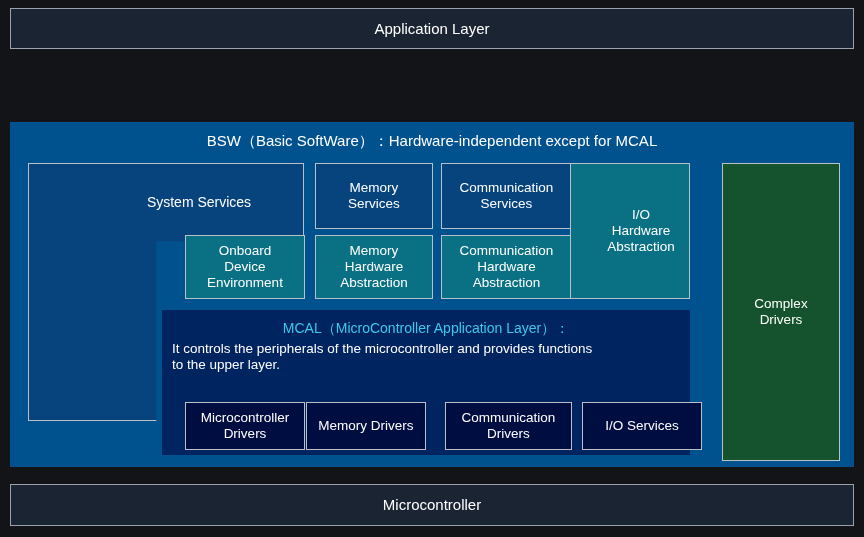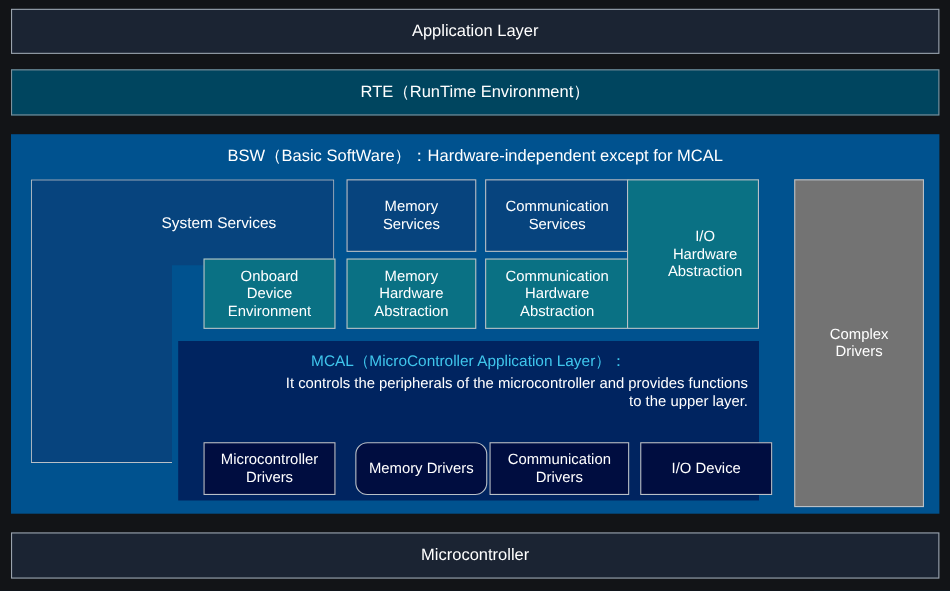--- a/index.html
+++ b/index.html
@@ -123,21 +123,21 @@
     display: flex; align-items: center; justify-content: center;
     text-align: center; white-space: pre-line;
     font-size: 13.5px; line-height: 1.18; padding-left: 22px;
   }
 
   
   #complex-drivers {
     position: absolute;
     left: 712px; top: 41px;
     width: 118px; height: 298px;
-    background: #737373;
+    background: #14532d;
     border: 1px solid #b9c0c7;
     box-sizing: border-box;
     display: flex; align-items: center; justify-content: center;
     text-align: center; white-space: pre-line;
     font-size: 13.5px; line-height: 1.2;
   }
 
   
   #mcal {
     position: absolute;
@@ -149,50 +149,49 @@
   #mcal-title {
     position: absolute;
     left: 0; top: 10px; width: 528px;
     text-align: center;
     font-size: 14px;
     color: #3fc6ec;
   }
   #mcal-desc {
     position: absolute;
     left: 10px; top: 31px; width: 508px;
-    text-align: right;
+    text-align: left;
     font-size: 13.5px;
     line-height: 1.22;
     color: #ffffff;
     white-space: pre-line;
   }
 
   .drv {
     position: absolute;
     box-sizing: border-box;
     background: #000d40;
     border: 1px solid #b9c0c7;
     display: flex; align-items: center; justify-content: center;
     text-align: center; white-space: pre-line;
     font-size: 13.5px; line-height: 1.18;
     top: 92px; height: 48px;
   }
   #drv-mcu   { left: 23px;  width: 120px; }
-  #drv-mem   { left: 161px; width: 120px; border-radius: 11px; }
+  #drv-mem   { left: 144px; width: 120px; }
   #drv-com   { left: 283px; width: 127px; }
   #drv-io    { left: 420px; width: 120px; }
 </style>
 </head>
 <body>
 
 <div id="diagram">
 
   <div class="box slab-app">Application Layer</div>
 
-  <div class="box slab-rte">RTE（RunTime Environment）</div>
 
   <div id="bsw">
 
     <div id="bsw-title">BSW（Basic SoftWare）：Hardware-independent except for MCAL</div>
 
     <div id="sys-services"></div>
     <div id="sys-services-label">System Services</div>
 
     <div class="box svc" id="svc-memory">Memory
 Services</div>
@@ -219,20 +218,20 @@
     <div id="mcal">
       <div id="mcal-title">MCAL（MicroController Application Layer）：</div>
       <div id="mcal-desc">It controls the peripherals of the microcontroller and provides functions
 to the upper layer.</div>
 
       <div class="drv" id="drv-mcu">Microcontroller
 Drivers</div>
       <div class="drv" id="drv-mem">Memory Drivers</div>
       <div class="drv" id="drv-com">Communication
 Drivers</div>
-      <div class="drv" id="drv-io">I/O Device</div>
+      <div class="drv" id="drv-io">I/O Services</div>
     </div>
 
   </div>
 
   <div class="box slab-mcu">Microcontroller</div>
 
 </div>
 
 </body></html>

